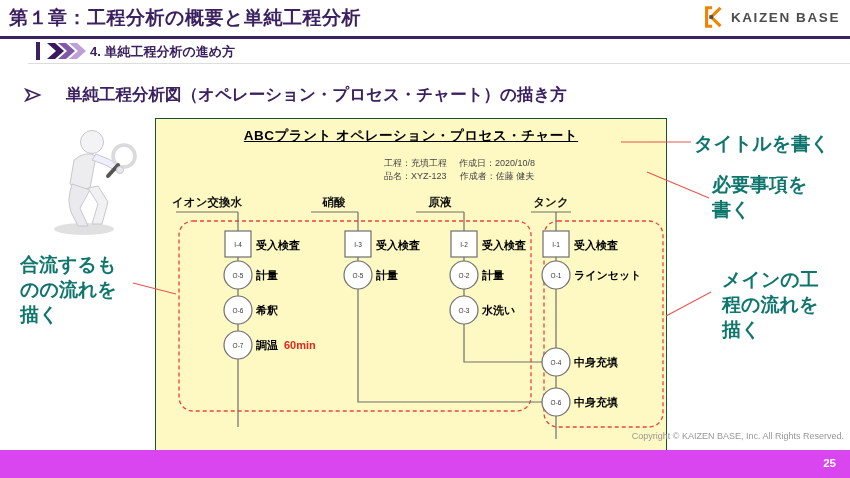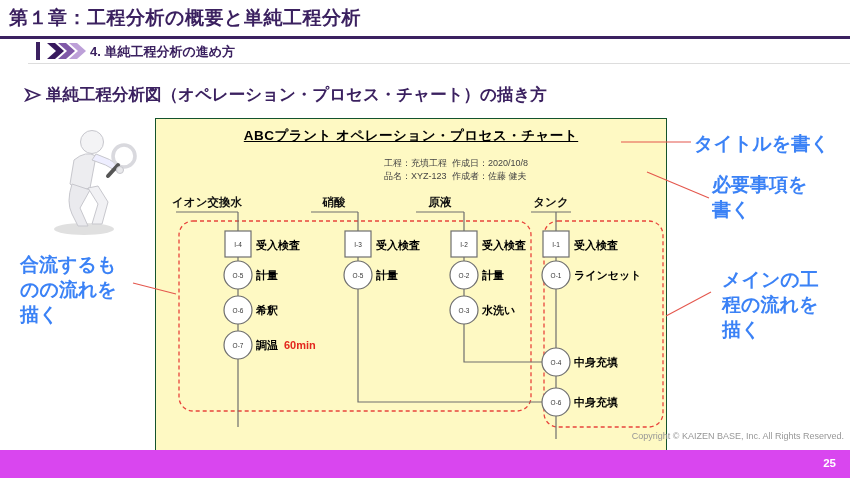--- a/index.html
+++ b/index.html
@@ -12,34 +12,34 @@
   .logo { position:absolute; right:10px; top:5px; display:flex; align-items:center; gap:5px; }
   .logo-text { font-size:13.5px; font-weight:bold; color:#4d4d4d; letter-spacing:1.6px; }
 
   
   .subhdr { position:absolute; left:0; top:39px; width:850px; height:25px; background:#fff; border-bottom:1px solid #ddd;margin-left:28px; }
   .subhdr-bar { position:absolute; left:8px; top:3px; width:4px; height:18px; background:#3b2160; }
   .subhdr-label { position:absolute; left:62px; top:4px; font-size:13px; font-weight:bold; color:#3b2160; }
   .chevrons { position:absolute; left:19px; top:3px; }
 
   
-  .sec-head { position:absolute; left:24px; top:84px; display:flex; align-items:center; gap:4px; }
+  .sec-head { position:absolute; left:24px; top:84px; display:flex; align-items:center; gap:24px; }
   .sec-title { font-size:16.5px; font-weight:bold; color:#3b2160; }
 
   
   .panel { position:absolute; left:155px; top:118px; width:512px; height:397px; background:#fef9c3; border:1px solid #14532d; }
   .chart-title { position:absolute; left:0; top:8px; width:100%; text-align:center; font-size:13.5px; font-weight:bold; color:#000; text-decoration:underline; letter-spacing:0.5px; }
   .meta { position:absolute; top:38px; font-size:9px; color:#444; line-height:13px; }
   .meta div { }
   .meta-left  { left:228px; }
-  .meta-right { left:296px; }
+  .meta-right { left:303px;text-align:center; }
   .diagram { position:absolute; left:0; top:0; }
 
   
-  .note { position:absolute; color:#3b82f6; font-size:19px; font-weight:bold; line-height:25px; }
+  .note { position:absolute; color:#0f766e; font-size:19px; font-weight:bold; line-height:25px; }
   .note-title { left:694px; top:131px; }
   .note-info  { left:712px; top:172px; }
   .note-main  { left:714px; top:267px;margin-left:8px; }
   .note-merge { left:20px;  top:252px; }
 
   .figure { position:absolute; left:36px; top:126px; }
 
   .overlay { position:absolute; left:0; top:0; pointer-events:none; }
 
   
@@ -52,20 +52,28 @@
   .nodeid  { font-size:6.5px; fill:#333; }
   .steplbl { font-size:11px; font-weight:bold; fill:#000; }
   .stepnote{ font-size:11px; font-weight:bold; fill:#e3271e; }
 </style>
 </head>
 <body>
 
 <div class="slide">
 
   <div class="hdr-title">第１章：工程分析の概要と単純工程分析</div>
+  <div class="logo">
+    <svg width="24" height="24" viewBox="0 0 26 26">
+      <path d="M11 3 H5 V23 H11" fill="none" stroke="#f08300" stroke-width="3.4"></path>
+      <path d="M20 3 L10 13 L20 23" fill="none" stroke="#f08300" stroke-width="3.4"></path>
+      <rect x="8" y="11" width="4" height="4" fill="#4d4d4d"></rect>
+    </svg>
+    <span class="logo-text">KAIZEN BASE</span>
+  </div>
   <div class="hdr-rule"></div>
 
   <div class="subhdr">
     <div class="subhdr-bar"></div>
     <svg class="chevrons" width="48" height="18" viewBox="0 0 48 18">
       <polygon points="0,1 8,1 17,9 8,17 0,17 9,9" fill="#38195e"></polygon>
       <polygon points="11,1 19,1 28,9 19,17 11,17 20,9" fill="#8059a8"></polygon>
       <polygon points="22,1 30,1 39,9 30,17 22,17 31,9" fill="#bda0d8"></polygon>
     </svg>
     <div class="subhdr-label">4. 単純工程分析の進め方</div>

